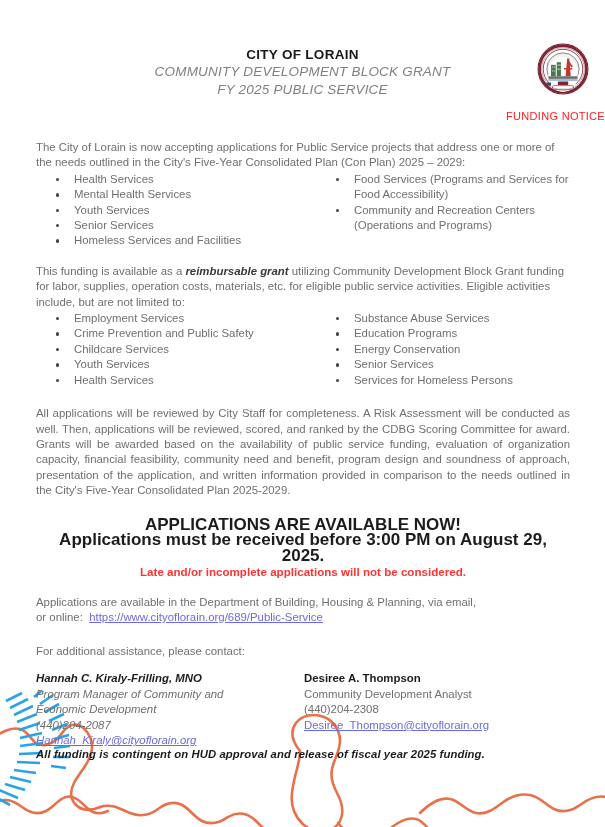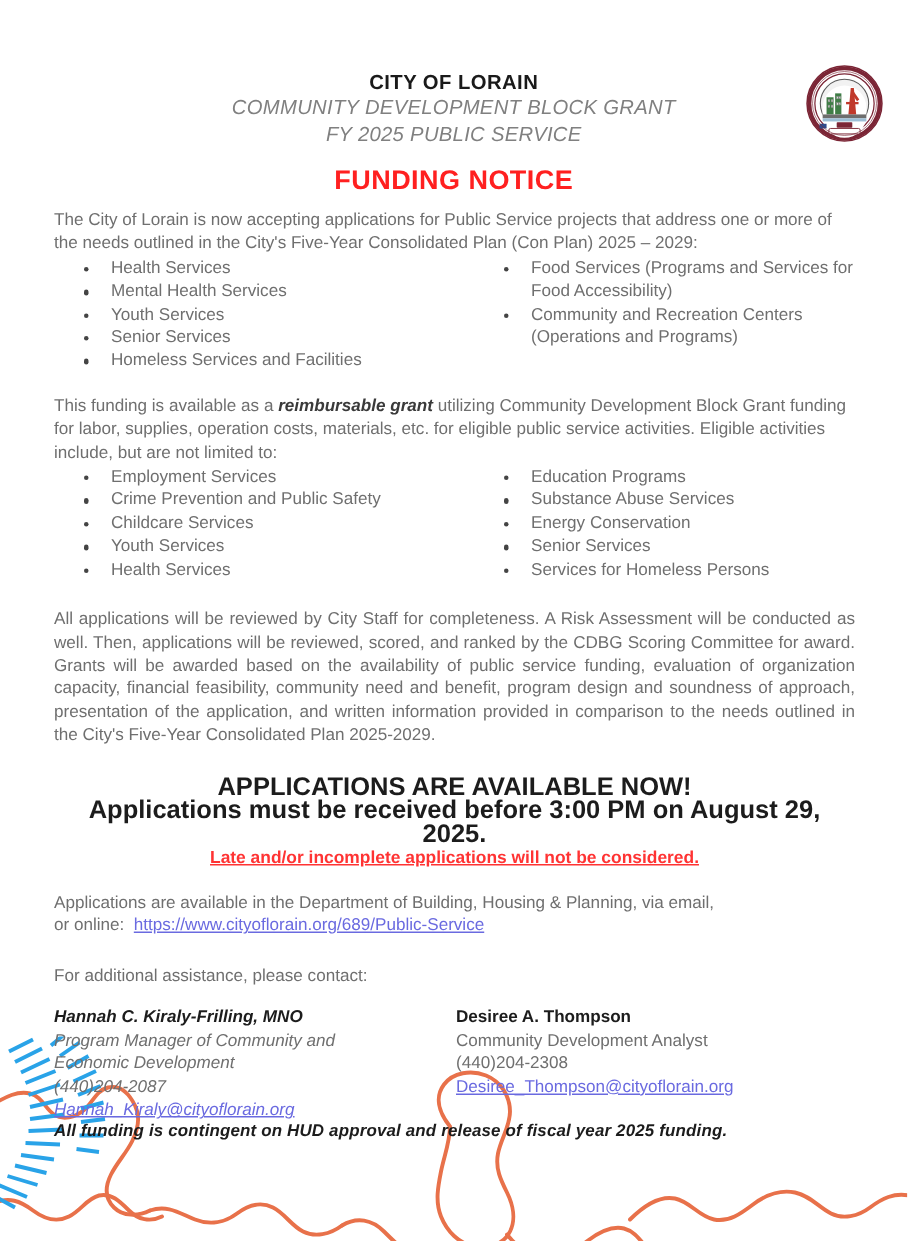--- a/index.html
+++ b/index.html
@@ -46,23 +46,23 @@
   }
   .title-sub {
     text-align: center;
     font-style: italic;
     font-size: 13.5px;
     color: #808080;
     letter-spacing: .2px;
     line-height: 18px;
   }
   .title-notice {
-    text-align: center;
-    font-weight: bold;
-    font-size: 18px;
+    text-align: right;
+    font-weight: normal;
+    font-size: 11px;
     color: #ff2020;
     letter-spacing: .3px;
     margin-top: 11px;
   }
   #seal {
     position: absolute;
     right: 16px;
     top: 5px;
     width: 52px;
     height: 56px;
@@ -130,21 +130,20 @@
     font-weight: bold;
     font-size: 17px;
     color: #1c1c1c;
     line-height: 15.8px;
   }
   .notice-red {
     font-weight: bold;
     font-size: 11.6px;
     color: #ff3333;
     line-height: 15.8px;
-    text-decoration: underline;
   }
 
   
   a.link, span.link {
     color: #6a6ae0;
     text-decoration: underline;
     word-break: break-all;
   }
 
   
@@ -335,22 +334,22 @@
         <ul class="blist">
           <li>Employment Services</li>
           <li>Crime Prevention and Public Safety</li>
           <li>Childcare Services</li>
           <li>Youth Services</li>
           <li>Health Services</li>
         </ul>
       </div>
       <div class="col-right">
         <ul class="blist right-col">
+          <li>Substance Abuse Services</li>
           <li>Education Programs</li>
-          <li>Substance Abuse Services</li>
           <li>Energy Conservation</li>
           <li>Senior Services</li>
           <li>Services for Homeless Persons</li>
         </ul>
       </div>
     </div>
 
     <div class="gap-lg"></div>
 
     <p class="para justify">All applications will be reviewed by City Staff for completeness. A Risk Assessment will be conducted as well. Then, applications will be reviewed, scored, and ranked by the CDBG Scoring Committee for award. Grants will be awarded based on the availability of public service funding, evaluation of organization capacity, financial feasibility, community need and benefit, program design and soundness of approach, presentation of the application, and written information provided in comparison to the needs outlined in the City's Five-Year Consolidated Plan 2025-2029.</p>

